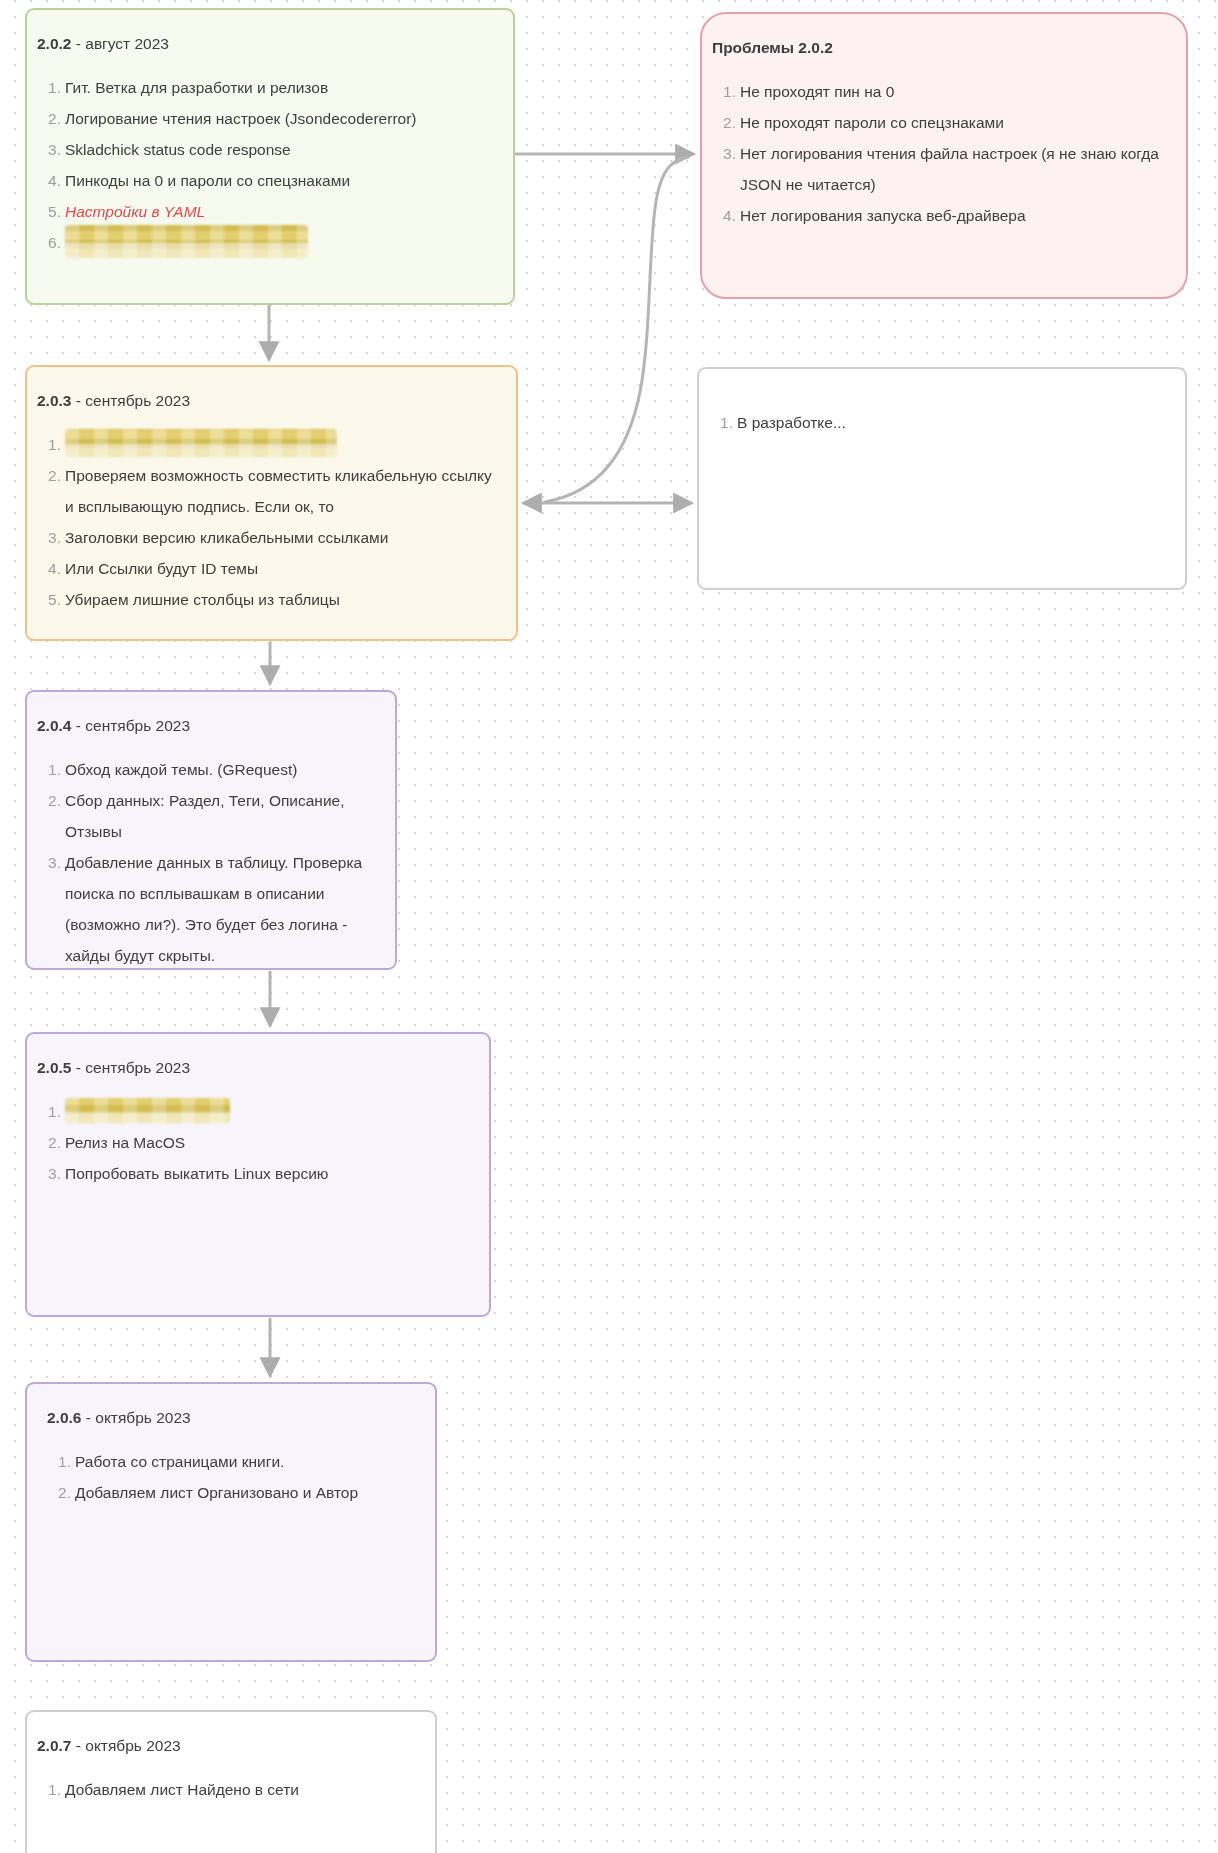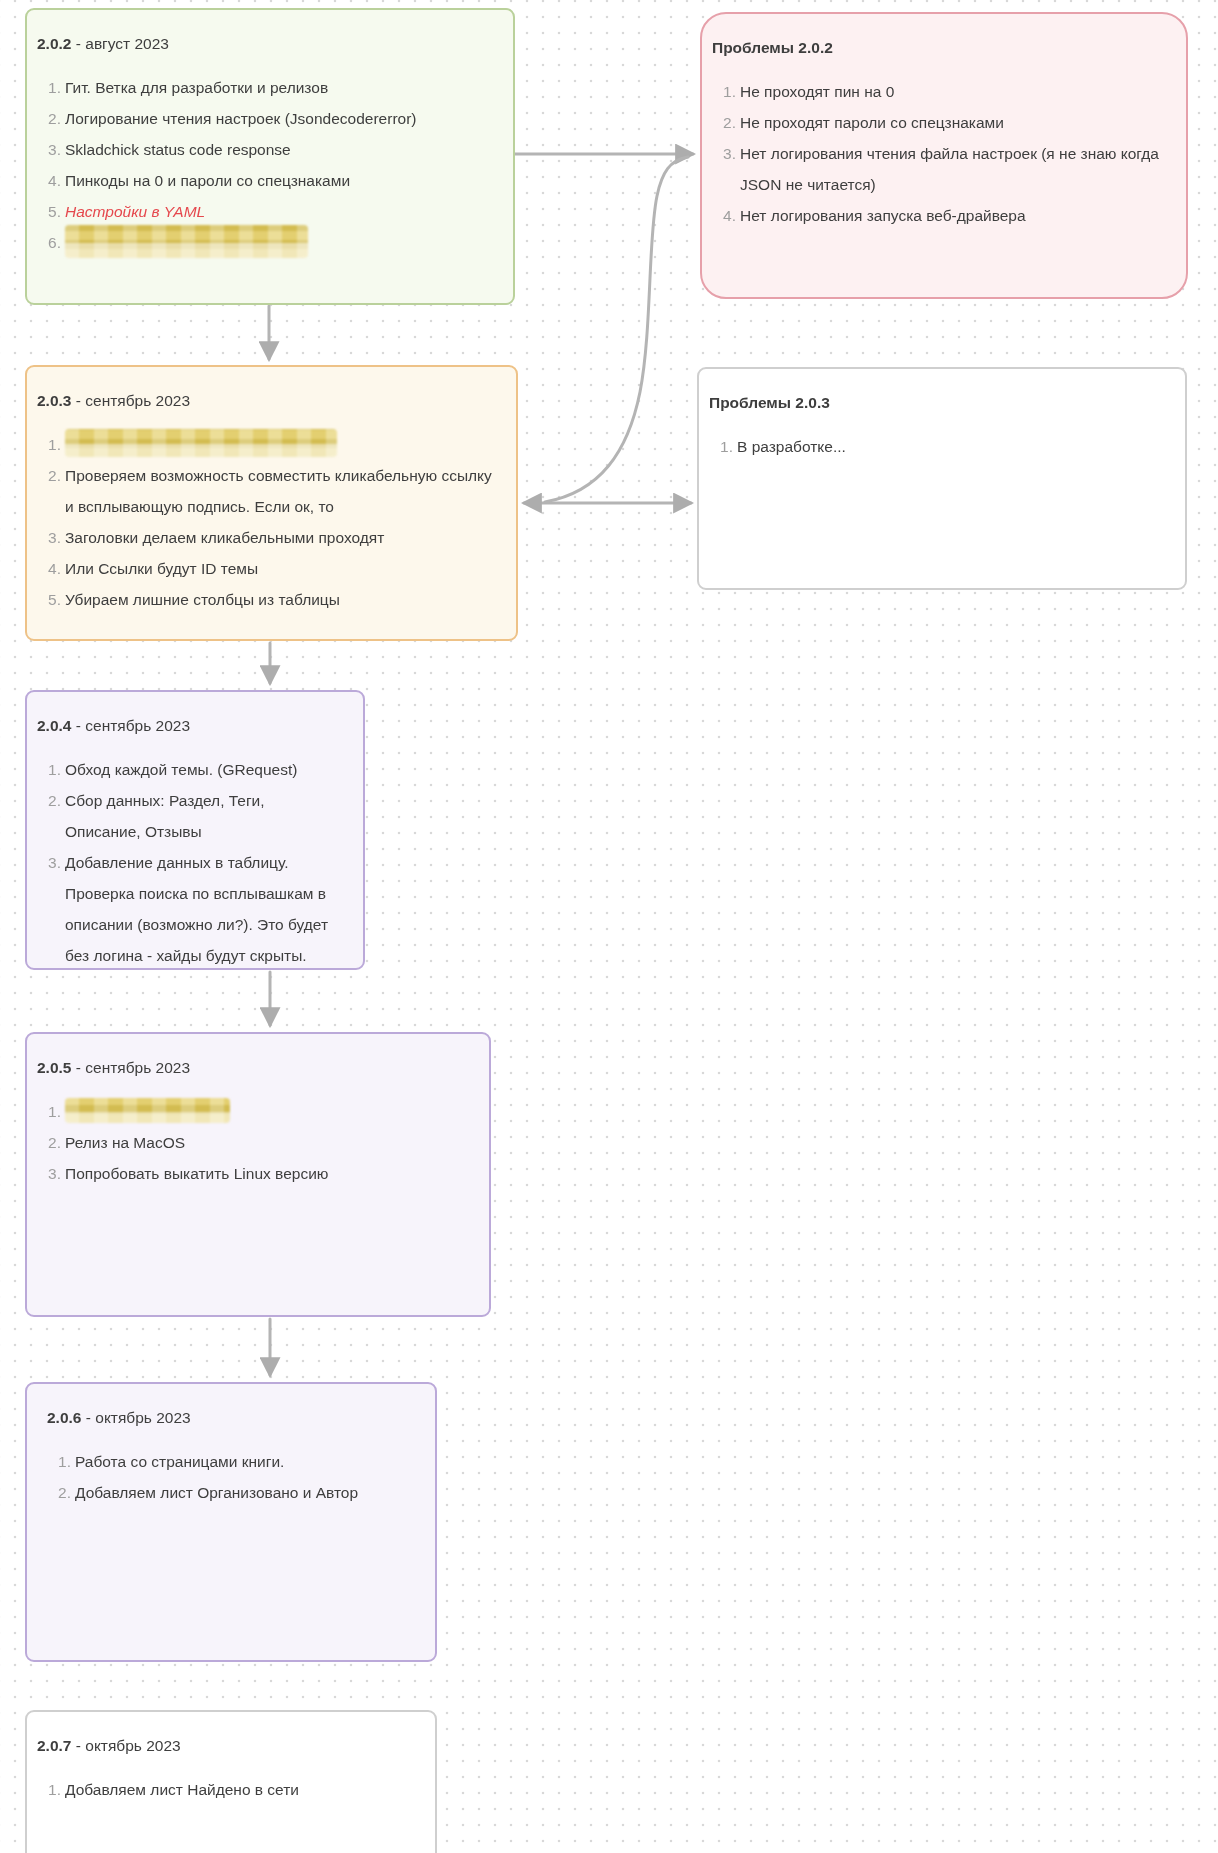--- a/index.html
+++ b/index.html
@@ -28,21 +28,21 @@
   .green {background:var(--green_bg); border:2px solid var(--green_border);}
   .pink  {background:var(--pink_bg);  border:2px solid var(--pink_border);}
   .orange{background:var(--orange_bg);border:2px solid var(--orange_border);}
   .purple{background:var(--purple_bg);border:2px solid var(--purple_border);}
   .gray  {background:var(--gray_bg);  border:2px solid var(--gray_border);}
 
   #c0{left:25px;top:8px;width:490px;height:297px;}
   #c1{left:700px;top:12px;width:488px;height:287px;border-radius:26px;}
   #c2{left:25px;top:365px;width:493px;height:276px;}
   #c3{left:697px;top:367px;width:490px;height:223px;}
-  #c4{left:25px;top:690px;width:340px;height:280px;}
+  #c4{left:25px;top:690px;width:372px;height:280px;}
   #c5{left:25px;top:1032px;width:466px;height:285px;}
   #c6{left:25px;top:1382px;width:412px;height:280px;padding-left:20px;}
   #c7{left:25px;top:1710px;width:412px;height:170px;}
 
   .card-title{line-height:24px;font-size:15.5px;}
   .t-strong{font-weight:700;}
   ol.card-list{
     list-style:none;margin:16px 0 0 0;padding:0 0 0 28px;
     counter-reset:item;
   }
@@ -109,28 +109,27 @@
         <li><span>Нет логирования чтения файла настроек (я не знаю когда JSON не читается)</span></li>
         <li><span>Нет логирования запуска веб-драйвера</span></li>
       </ol>
   </div>
 
   <div id="c2" class="card orange">
     <div class="card-title"><span class="t-strong">2.0.3</span><span> - сентябрь 2023</span></div>
     <ol class="card-list">
         <li><span class="blob" style="width: 272px; height: 28px;"></span></li>
         <li><span>Проверяем возможность совместить кликабельную ссылку и всплывающую подпись. Если ок, то</span></li>
-        <li><span>Заголовки делаем кликабельными проходят</span></li>
+        <li><span>Заголовки версию кликабельными ссылками</span></li>
         <li><span>Или Ссылки будут ID темы</span></li>
         <li><span>Убираем лишние столбцы из таблицы</span></li>
       </ol>
   </div>
 
   <div id="c3" class="card gray">
-    <div class="card-title"><span class="t-strong">Проблемы 2.0.3</span><span></span></div>
     <ol class="card-list">
         <li><span>В разработке...</span></li>
       </ol>
   </div>
 
   <div id="c4" class="card purple">
     <div class="card-title"><span class="t-strong">2.0.4</span><span> - сентябрь 2023</span></div>
     <ol class="card-list">
         <li><span>Обход каждой темы. (GRequest)</span></li>
         <li><span>Сбор данных: Раздел, Теги, Описание, Отзывы</span></li>

